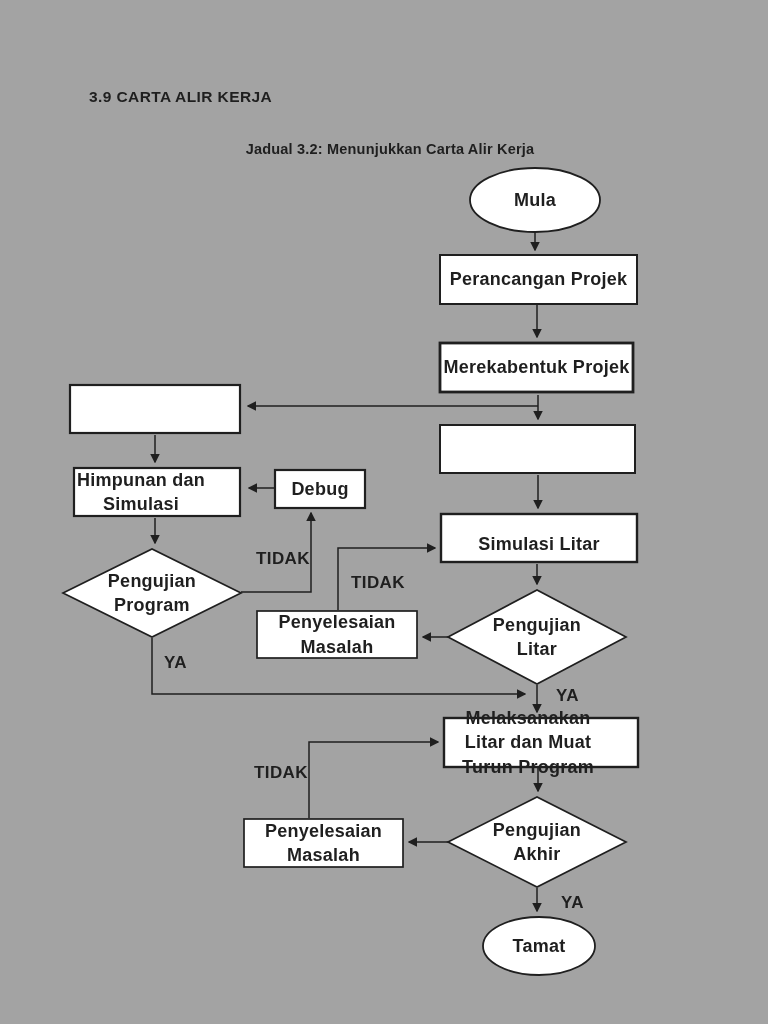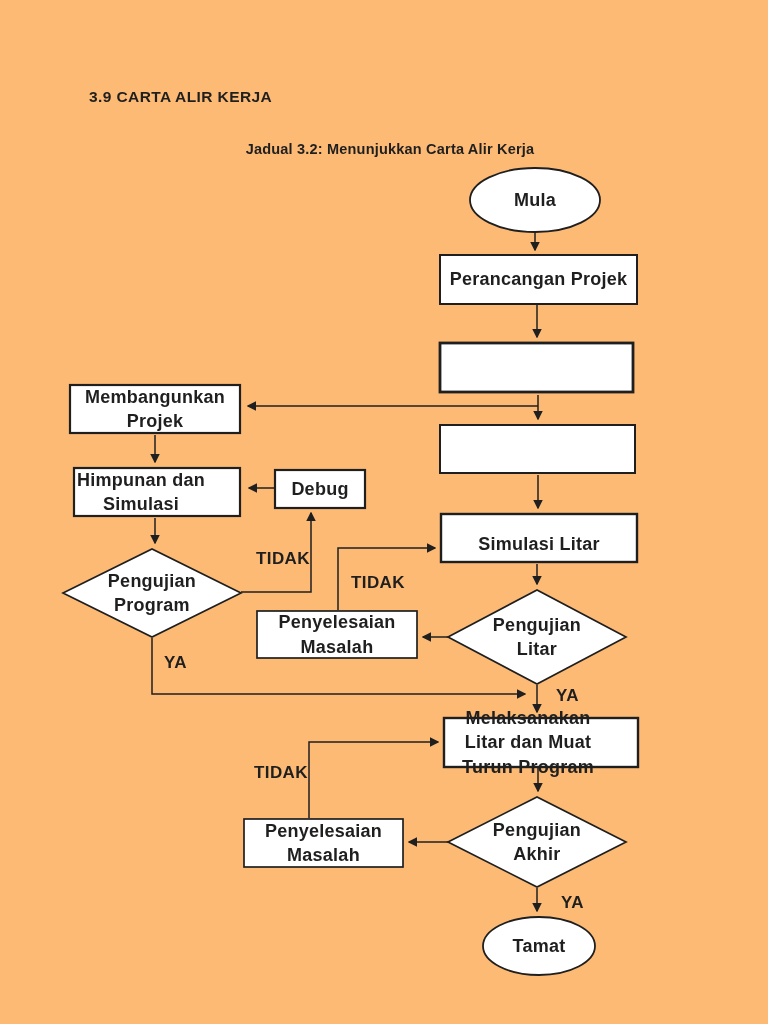--- a/index.html
+++ b/index.html
@@ -1,19 +1,19 @@
 <!DOCTYPE html>
 <html><head>
 <meta charset="utf-8">
 <style>
   html,body{margin:0;padding:0;background:#ffffff;}
   .page{
     position:relative;
     width:768px;height:1024px;
-    background:#fdba74;
+    background:#a3a3a3;
     font-family:"Liberation Sans",sans-serif;
     color:#1f1f1f;
     overflow:hidden;
   }
   .heading{
     position:absolute;left:89px;top:88px;
     font-size:15.5px;font-weight:bold;letter-spacing:.4px;
   }
   .caption{
     position:absolute;left:0;top:141px;width:768px;
@@ -81,21 +81,21 @@
       <polygon class="shape" points="448,637 537,590 626,637 537,684" stroke-width="1.7"></polygon>
       <rect class="shape" x="444" y="718" width="194" height="49" stroke-width="2.4"></rect>
       <polygon class="shape" points="448,842 537,797 626,842 537,887" stroke-width="1.7"></polygon>
       <rect class="shape" x="244" y="819" width="159" height="48" stroke-width="1.7"></rect>
       <ellipse class="shape" cx="539" cy="946" rx="56" ry="29" stroke-width="1.8"></ellipse>
     </g>
   </svg>
 
   <div class="lbl" style="left:470px;top:168px;width:130px;height:64px;">Mula</div>
   <div class="lbl" style="left:440px;top:255px;width:197px;height:49px;">Perancangan Projek</div>
-  <div class="lbl" style="left:70px;top:385px;width:170px;height:48px;">Membangunkan Projek</div>
+  <div class="lbl" style="left:440px;top:343px;width:193px;height:49px;">Merekabentuk Projek</div>
   <div class="lbl" style="left:74px;top:468px;width:134px;height:48px;">Himpunan dan Simulasi</div>
   <div class="lbl" style="left:275px;top:470px;width:90px;height:38px;">Debug</div>
   <div class="lbl" style="left:441px;top:514px;width:196px;height:61px;">Simulasi Litar</div>
   <div class="lbl" style="left:257px;top:611px;width:160px;height:47px;">Penyelesaian Masalah</div>
   <div class="lbl" style="left:63px;top:549px;width:178px;height:88px;">Pengujian
 Program</div>
   <div class="lbl" style="left:448px;top:590px;width:178px;height:94px;">Pengujian
 Litar</div>
   <div class="lbl" style="left:444px;top:718px;width:168px;height:49px;">Melaksanakan Litar dan Muat
 Turun Program</div>

